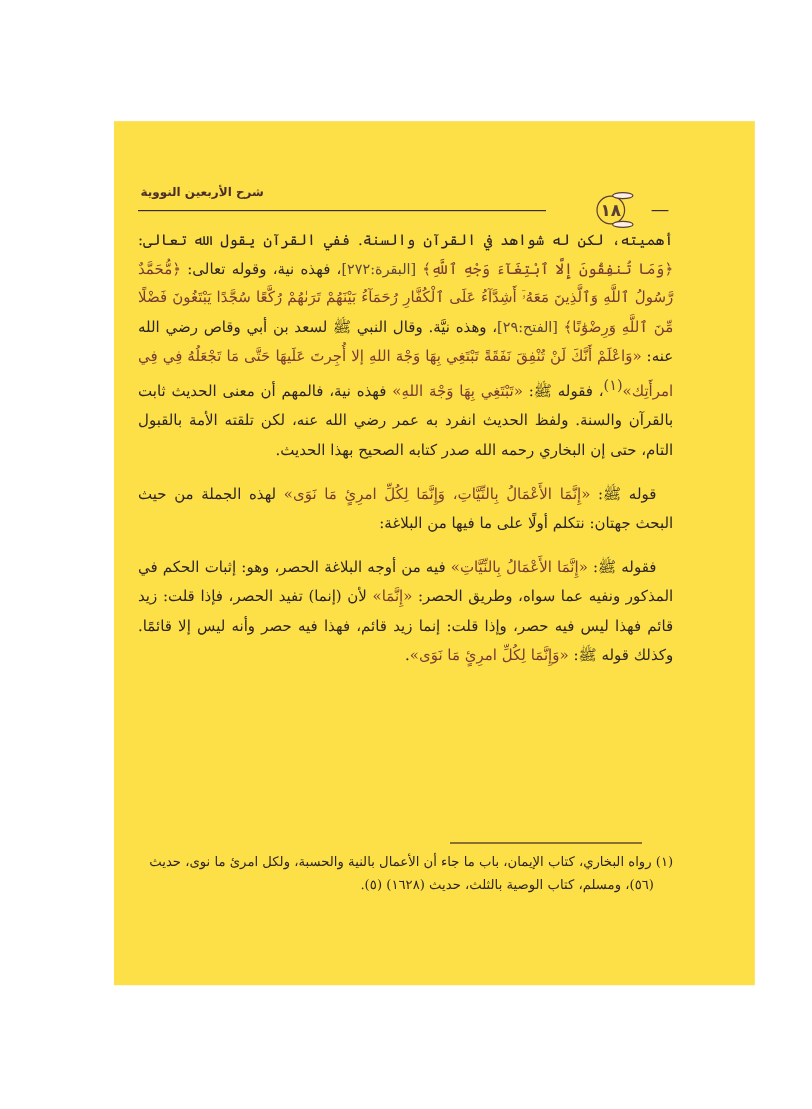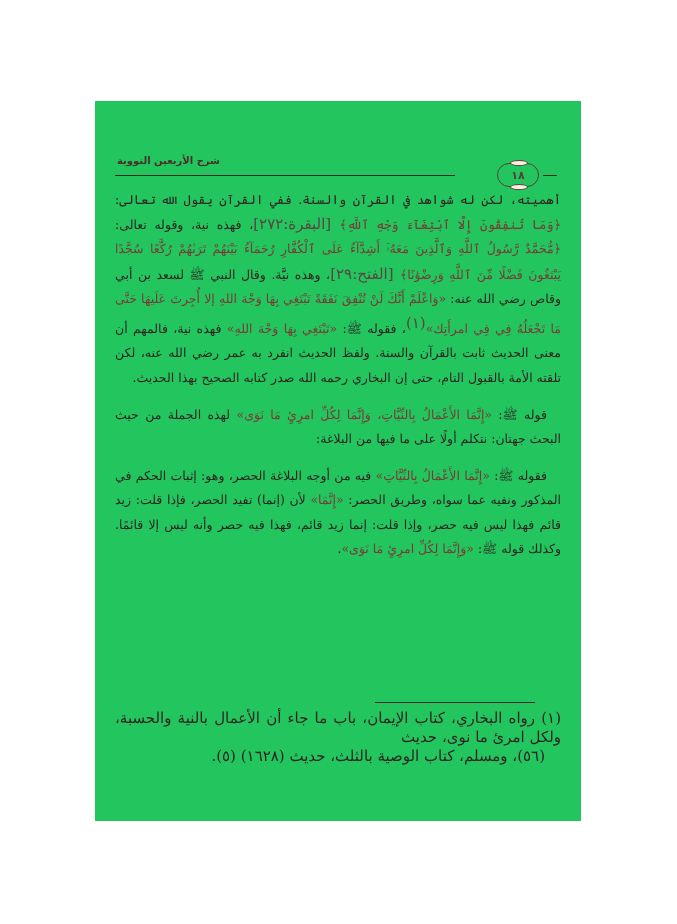--- a/index.html
+++ b/index.html
@@ -13,22 +13,23 @@
       position: relative;
       overflow: hidden;
       font-family: "DejaVu Serif", serif;
     }
     .page {
       position: absolute;
       left: 95px;
       top: 101px;
       width: 486px;
       height: 720px;
-      background: #22c55e;
+      background: #fde047;
       box-shadow: 0 0 1px rgba(0,0,0,0.05);
+      padding-left: 48px;
     }
     .header {
       position: absolute;
       left: 18px;
       top: 52px;
       width: 450px;
       height: 34px;
     }
     .header-title {
       position: absolute;
@@ -53,28 +54,28 @@
       left: 430px;
       top: 22px;
       width: 14px;
       height: 1px;
       background: #3a2a26;
     }
     .page-num {
       position: absolute;
       left: 384px;
       top: 10px;
-      width: 42px;
+      width: 24px;
       height: 24px;
       border: 1px solid #5a3e38;
       border-radius: 12px;
       text-align: center;
       line-height: 24px;
       font-family: "DejaVu Sans", sans-serif;
-      font-size: 11px;
+      font-size: 14px;
       font-weight: bold;
       color: #5a3e38;
       box-sizing: border-box;
     }
     .page-num::before, .page-num::after {
       content: "";
       position: absolute;
       left: 12px;
       width: 16px;
       height: 4px;
@@ -99,40 +100,40 @@
       color: #2e2522;
     }
     .body-text p {
       margin: 0;
     }
     .body-text p.indent {
       text-indent: 14px;
       margin-top: 13px;
     }
     .q { color: #7a3b35; }
-    .ref { font-size: 15px; color: #5a4540; }
+    .ref { font-size: 12px; color: #5a4540; }
 
     .footnote-rule {
       position: absolute;
       left: 280px;
       top: 601px;
       width: 160px;
       height: 1px;
       background: #3a2a26;
     }
     .footnotes {
       position: absolute;
       left: 20px;
       top: 608px;
       width: 446px;
       direction: rtl;
       text-align: justify;
       text-align-last: right;
       font-family: "DejaVu Serif", serif;
-      font-size: 15px;
+      font-size: 11px;
       line-height: 19px;
       color: #2e2522;
     }
     .footnotes p { margin: 0; }
     .footnotes .cont { padding-right: 16px; margin-left: 29px; }
   </style>
 </head>
 <body>
 
 <div class="page">

